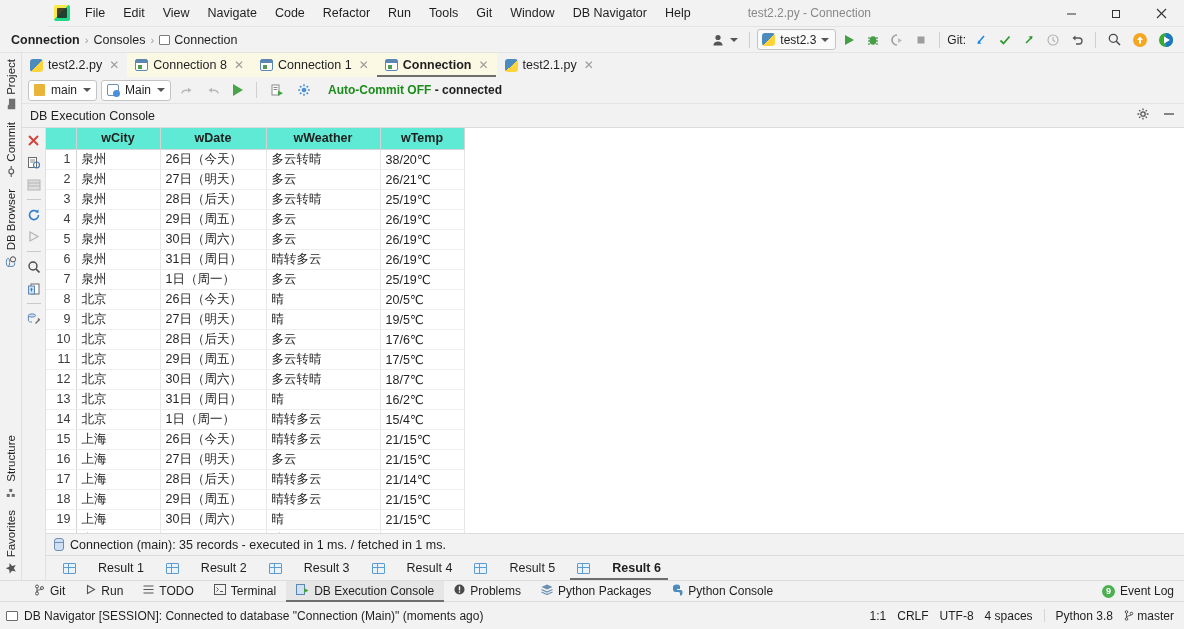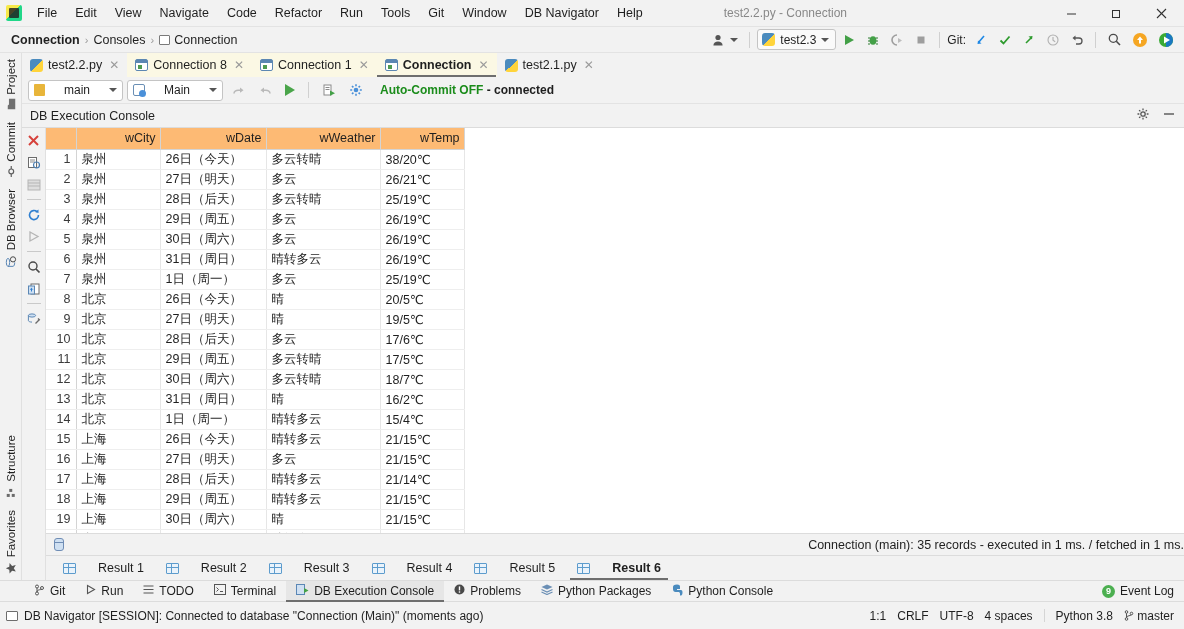--- a/index.html
+++ b/index.html
@@ -11,21 +11,21 @@
     font-family: "Liberation Sans", "DejaVu Sans", sans-serif;
     font-size: 12px;
     color: #1f1f1f;
     -webkit-font-smoothing: antialiased;
   }
   .app { width: 1184px; height: 629px; position: relative; display: flex; flex-direction: column; background:#f2f2f2; }
 
   
   .titlebar {
     height: 27px; min-height:27px; display: flex; align-items: center;
-    background: #f2f2f2; border-bottom: 1px solid #e3e3e3; padding-left: 4px;
+    background: #f2f2f2; border-bottom: 1px solid #e3e3e3; padding-left: 4px; margin-left: 48px;
   }
   .app-logo {
     width: 16px; height: 16px; margin: 0 6px 0 2px; border-radius: 2px;
     background: linear-gradient(135deg,#f7e94a 0%,#f7e94a 45%,#21d789 45%,#21d789 100%);
     position: relative; flex: none;
   }
   .app-logo::after{
     content:""; position:absolute; left:3px; top:3px; width:10px; height:10px;
     background:#1f1f1f; clip-path: polygon(0 0,100% 0,100% 100%,0 100%);
     opacity:.82; border-radius:1px;
@@ -108,21 +108,21 @@
   }
   .ico-conn::before{content:"";position:absolute;left:0;top:0;width:100%;height:3px;background:#5c87b2;}
   .ico-conn::after{content:"";position:absolute;left:2px;top:5px;width:4px;height:4px;background:#4f9b4f;}
 
   
   .ctoolbar {
     height:27px; min-height:27px; display:flex; align-items:center; gap:4px;
     background:#f2f2f2; padding:0 6px; border-bottom:1px solid #e3e3e3;
   }
   .combo {
-    display:flex; align-items:center; gap:19px; height:21px; padding:0 5px;
+    display:flex; align-items:center; gap:6px; height:21px; padding:0 5px;
     border:1px solid #c4c4c4; background:#fff; border-radius:3px; font-size:12px;
   }
   .ico-schema { width:11px;height:12px;background:#e8b53a;border-radius:1px;flex:none; }
   .ico-session { width:12px;height:12px;flex:none;border:1px solid #6a8fb5;background:#fff;border-radius:2px;position:relative;}
   .ico-session::after{content:"";position:absolute;right:-2px;bottom:-2px;width:7px;height:7px;border-radius:50%;background:#4a90d9;}
   .tri-play { width:0;height:0;border-left:10px solid #4aa54a;border-top:6px solid transparent;border-bottom:6px solid transparent; }
   .commit-status { margin-left:8px; font-size:12px; font-weight:bold; color:#1b8c1b; }
   .commit-status .conn { color:#1f1f1f; font-weight:bold; }
 
   
@@ -138,41 +138,41 @@
     width:24px; min-width:24px; background:#f2f2f2; border-right:1px solid #e0e0e0;
     display:flex; flex-direction:column; align-items:center; padding-top:3px; gap:3px;
   }
   .res-ico { width:20px;height:19px;display:flex;align-items:center;justify-content:center;font-size:13px;color:#4a4a4a; }
   .res-div { width:14px;height:1px;background:#c9c9c9;margin:2px 0; }
 
   .grid-wrap { flex:1; display:flex; flex-direction:column; min-width:0; overflow:hidden; background:#fff; }
   .grid-scroll { flex:1; overflow:hidden; position:relative; }
   table.grid { border-collapse: collapse; font-size:12.5px; table-layout:fixed; }
   table.grid th {
-    background:#fdba74; border:1px solid #d4d4d4; border-top:none; border-left:none;
-    font-weight:normal; height:21px; padding:0 4px; text-align:right; color:#1f1f1f;
+    background:#5eead4; border:1px solid #d4d4d4; border-top:none; border-left:none;
+    font-weight:bold; height:21px; padding:0 4px; text-align:center; color:#1f1f1f;
   }
   table.grid td {
     border-right:1px solid #e6e6e6; border-bottom:1px solid #eeeeee;
     height:20px; padding:0 4px 0 5px; white-space:nowrap; overflow:hidden; color:#1f1f1f;
   }
   table.grid td.rownum {
     background:#fff; text-align:right; color:#3a3a3a; border-right:1px solid #d4d4d4;
     padding-right:5px; width:30px;
   }
   th.corner { width:30px; background:#f2f2f2; }
   .col-city { width:84px; }
   .col-date { width:106px; }
   .col-weather { width:114px; }
   .col-temp { width:84px; }
 
   
   .exec-status {
     height:22px; min-height:22px; display:flex; align-items:center; gap:6px;
-    padding-left:8px; font-size:12.5px; background:#f2f2f2; border-top:1px solid #dcdcdc;justify-content:space-between;
+    padding-left:8px; font-size:12.5px; background:#f2f2f2; border-top:1px solid #dcdcdc;
   }
   .db-cyl {
     width:10px;height:13px;flex:none;border:1px solid #6f8db5;border-radius:3px;background:#cfe0f2;position:relative;
   }
   .db-cyl::after{content:"";position:absolute;left:0;right:0;top:3px;height:1px;background:#6f8db5;}
 
   
   .result-tabs {
     height:25px; min-height:25px; display:flex; align-items:stretch; background:#f2f2f2;
     border-top:1px solid #dcdcdc; padding-left:6px;

